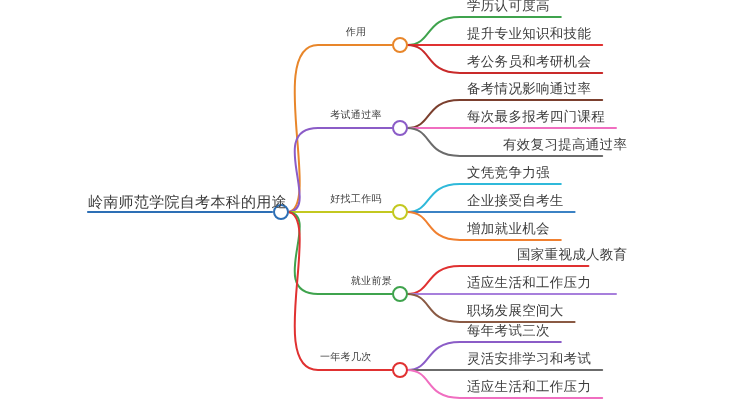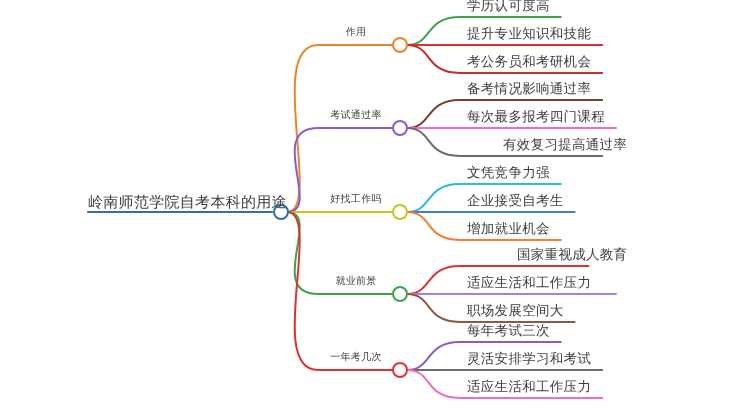--- a/index.html
+++ b/index.html
@@ -149,23 +149,23 @@
       <div class="label leaf-label" style="left: 467px; top: 25px;">提升专业知识和技能</div>
       <div class="label leaf-label" style="left: 467px; top: 53px;">考公务员和考研机会</div>
       <div class="label branch-label" style="left: 320px; top: 108px; width: 72px; text-align: center;">考试通过率</div>
       <div class="label leaf-label" style="left: 467px; top: 80px;">备考情况影响通过率</div>
       <div class="label leaf-label" style="left: 467px; top: 108px;">每次最多报考四门课程</div>
       <div class="label leaf-label" style="left: 467px; top: 136px; margin-left: 36px;">有效复习提高通过率</div>
       <div class="label branch-label" style="left: 320px; top: 192px; width: 72px; text-align: center;">好找工作吗</div>
       <div class="label leaf-label" style="left: 467px; top: 164px;">文凭竞争力强</div>
       <div class="label leaf-label" style="left: 467px; top: 192px;">企业接受自考生</div>
       <div class="label leaf-label" style="left: 467px; top: 220px;">增加就业机会</div>
-      <div class="label branch-label" style="left: 320px; top: 274px; width: 72px; text-align: center;">就业前景</div>
+      <div class="label branch-label" style="left: 320px; top: 274px; width: 72px; text-align: right;">就业前景</div>
       <div class="label leaf-label" style="left: 477px; top: 246px; margin-left: 40px;">国家重视成人教育</div>
       <div class="label leaf-label" style="left: 467px; top: 274px;">适应生活和工作压力</div>
       <div class="label leaf-label" style="left: 467px; top: 302px;">职场发展空间大</div>
-      <div class="label branch-label" style="left: 320px; top: 350px; width: 72px; text-align: center;">一年考几次</div>
+      <div class="label branch-label" style="left: 320px; top: 350px; width: 72px; ">一年考几次</div>
       <div class="label leaf-label" style="left: 467px; top: 322px;">每年考试三次</div>
       <div class="label leaf-label" style="left: 467px; top: 350px;">灵活安排学习和考试</div>
       <div class="label leaf-label" style="left: 467px; top: 378px;">适应生活和工作压力</div>
     </div>
 
 </div>
 
 </body></html>

